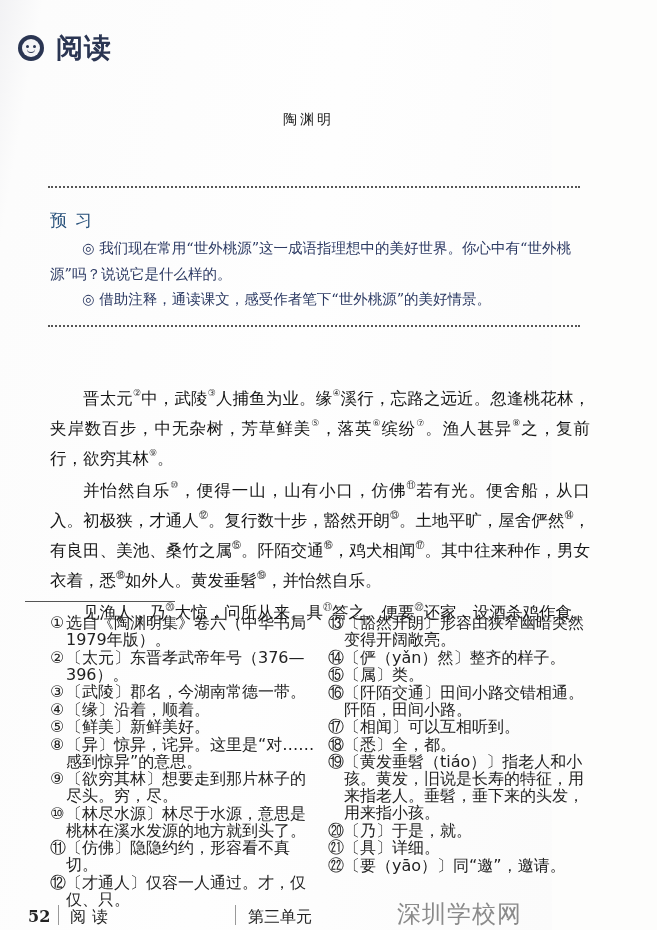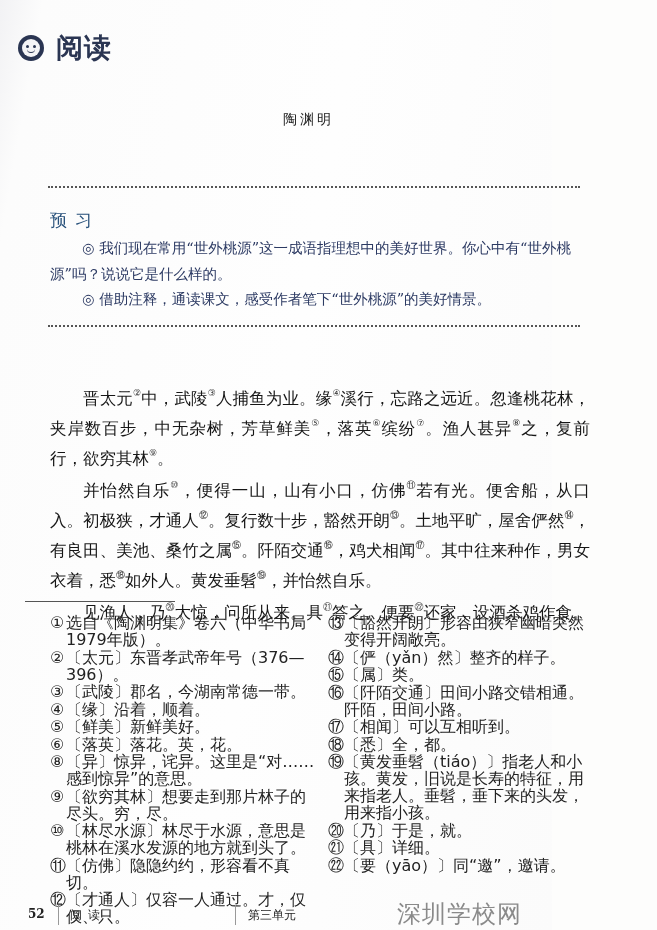--- a/index.html
+++ b/index.html
@@ -36,21 +36,21 @@
 
     
     .note-rule { position: absolute; left: 25px; top: 601px; width: 150px; border-top: 1.2px solid #555; }
     .notes { position: absolute; top: 614px; font-family: "DejaVu Sans", sans-serif; font-size: 16px; line-height: 17px; color: #222; }
     .notes.left { left: 50px; width: 270px; }
     .notes.right { left: 328px; width: 270px; }
     .note { padding-left: 16px; text-indent: -16px; margin-bottom: 0.5px; }
     .note .idx { display: inline-block; width: 16px; text-indent: 0; }
 
     
-    .footer { position: absolute; top: 907px; font-size: 12px; color: #222; }
+    .footer { position: absolute; top: 907px; font-size: 16px; color: #222; }
     .footer.pg { left: 28px; font-weight: bold; }
     .footer.sep1 { left: 58px; top: 905px; height: 20px; border-left: 1px solid #999; }
     .footer.sec { left: 70px; letter-spacing: 6px; }
     .footer.sep2 { left: 235px; top: 905px; height: 20px; border-left: 1px solid #999; }
     .footer.unit { left: 248px; }
     .watermark { position: absolute; right: 30px; top: 876px; font-size: 24px; color: #8a8a8a; letter-spacing: 1px; font-family: "DejaVu Sans", sans-serif; margin-top: 22px; }
   </style>
 </head>
 <body>
 
@@ -81,21 +81,20 @@
       <p><span>见渔人，乃</span><sup>⑳</sup><span>大惊，问所从来。具</span><sup>㉑</sup><span>答之。便要</span><sup>㉒</sup><span>还家，设酒杀鸡作食。</span></p>
     </div>
 
   <div class="note-rule"></div>
   <div class="notes left" id="notes-left">
       <div class="note"><span class="idx">①</span><span>选自《陶渊明集》卷六（中华书局1979年版）。</span></div>
       <div class="note"><span class="idx">②</span><span>〔太元〕东晋孝武帝年号（376—396）。</span></div>
       <div class="note"><span class="idx">③</span><span>〔武陵〕郡名，今湖南常德一带。</span></div>
       <div class="note"><span class="idx">④</span><span>〔缘〕沿着，顺着。</span></div>
       <div class="note"><span class="idx">⑤</span><span>〔鲜美〕新鲜美好。</span></div>
-      <div class="note"><span class="idx">⑥</span><span>〔落英〕落花。英，花。</span></div>
       <div class="note"><span class="idx">⑧</span><span>〔异〕惊异，诧异。这里是“对……感到惊异”的意思。</span></div>
       <div class="note"><span class="idx">⑨</span><span>〔欲穷其林〕想要走到那片林子的尽头。穷，尽。</span></div>
       <div class="note"><span class="idx">⑩</span><span>〔林尽水源〕林尽于水源，意思是桃林在溪水发源的地方就到头了。</span></div>
       <div class="note"><span class="idx">⑪</span><span>〔仿佛〕隐隐约约，形容看不真切。</span></div>
       <div class="note"><span class="idx">⑫</span><span>〔才通人〕仅容一人通过。才，仅仅、只。</span></div>
     </div>
   <div class="notes right" id="notes-right">
       <div class="note"><span class="idx">⑬</span><span>〔豁然开朗〕形容由狭窄幽暗突然变得开阔敞亮。</span></div>
       <div class="note"><span class="idx">⑭</span><span>〔俨（yǎn）然〕整齐的样子。</span></div>
       <div class="note"><span class="idx">⑮</span><span>〔属〕类。</span></div>

